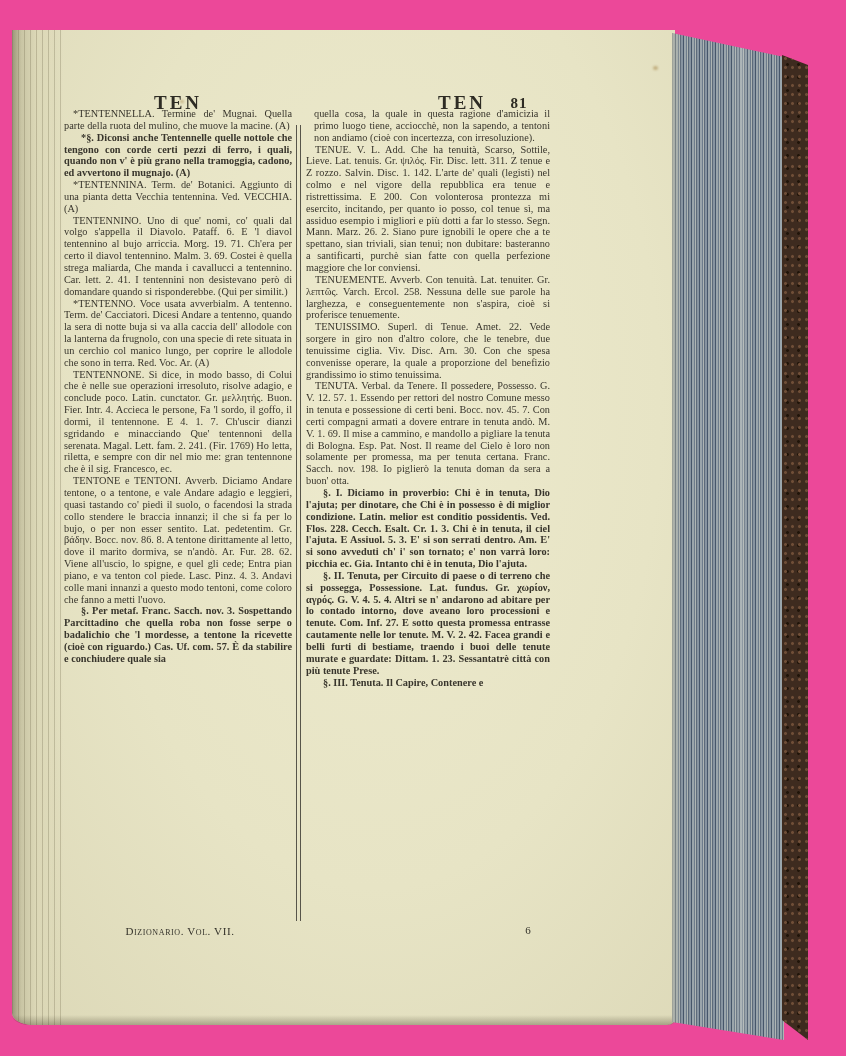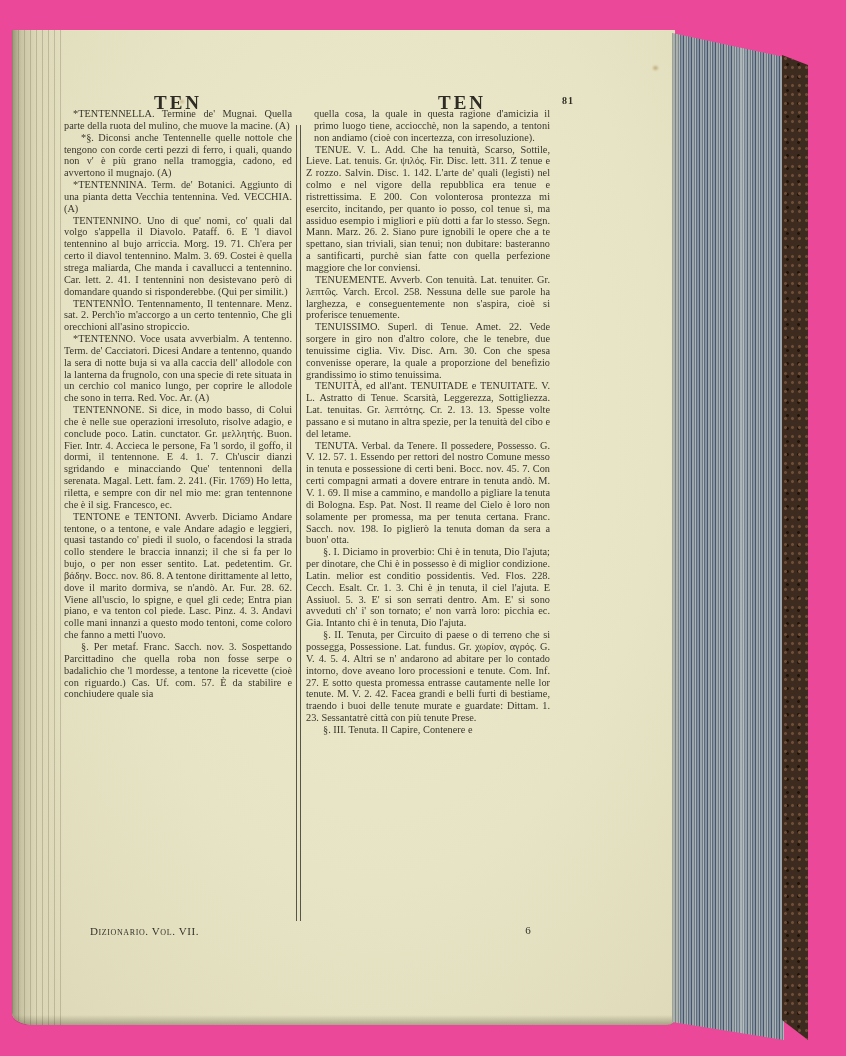--- a/index.html
+++ b/index.html
@@ -53,41 +53,41 @@
   .fox3{left:424px;top:560px;width:3px;height:3px;}
   
   .running-head{
     position:absolute;top:92px;height:22px;
     font-size:19px;font-weight:bold;letter-spacing:3px;
     color:#2e2c24;text-align:center;
   }
   .head-left{left:64px;width:228px;}
   .head-right{left:340px;width:244px;}
   .folio{
-    position:absolute;left:548px;top:95px;width:40px;
-    font-size:10px;color:#2e2c24;text-align:center;letter-spacing:1px;font-weight:bold;
+    position:absolute;left:499px;top:95px;width:40px;
+    font-size:15px;color:#2e2c24;text-align:center;letter-spacing:1px;font-weight:bold;
   }
   .column{
     position:absolute;top:108px;
     font-size:10.3px;line-height:11.85px;color:#38352c;
     text-align:justify;
   }
   .col-left{left:64px;width:228px;}
   .col-right{left:306px;width:244px;}
   .divider{
     position:absolute;left:296px;top:125px;width:3px;height:796px;
     border-left:1px solid #57554a;border-right:1px solid #57554a;
   }
   .para{margin:0;text-indent:9px;}
-  .para-quote{text-indent:17px;}
+  .para-quote{text-indent:17px;font-weight:bold;}
   .para-cont{text-indent:0;margin-left:8px;}
   .imprint{
     position:absolute;left:90px;top:925px;width:180px;
     font-variant:small-caps;font-size:11px;letter-spacing:.6px;
-    color:#34322a;text-align:left;
+    color:#34322a;text-align:center;
   }
   .signature{
     position:absolute;left:516px;top:924px;width:24px;
     font-size:11px;color:#34322a;text-align:center;
   }
 </style>
 </head>
 <body>
 
 <div id="screenshot">
@@ -104,33 +104,31 @@
 
   <div class="running-head head-left">TEN</div>
   <div class="running-head head-right">TEN</div>
   <div class="folio">81</div>
 
   <div class="column col-left">
       <p class="para">*TENTENNELLA. Termine de' Mugnai. Quella parte della ruota del mulino, che muove la macine. (A)</p>
       <p class="para para-quote">*§. Diconsi anche Tentennelle quelle nottole che tengono con corde certi pezzi di ferro, i quali, quando non v' è più grano nella tramoggia, cadono, ed avvertono il mugnajo. (A)</p>
       <p class="para">*TENTENNINA. Term. de' Botanici. Aggiunto di una pianta detta Vecchia tentennina. Ved. VECCHIA. (A)</p>
       <p class="para">TENTENNINO. Uno di que' nomi, co' quali dal volgo s'appella il Diavolo. Pataff. 6. E 'l diavol tentennino al bujo arriccia. Morg. 19. 71. Ch'era per certo il diavol tentennino. Malm. 3. 69. Costei è quella strega maliarda, Che manda i cavallucci a tentennino. Car. lett. 2. 41. I tentennini non desistevano però di domandare quando si risponderebbe. (Qui per similit.)</p>
-      <p class="para">TENTENNÌO. Tentennamento, Il tentennare. Menz. sat. 2. Perch'io m'accorgo a un certo tentennìo, Che gli orecchioni all'asino stropiccio.</p>
       <p class="para">*TENTENNO. Voce usata avverbialm. A tentenno. Term. de' Cacciatori. Dicesi Andare a tentenno, quando la sera di notte buja si va alla caccia dell' allodole con la lanterna da frugnolo, con una specie di rete situata in un cerchio col manico lungo, per coprire le allodole che sono in terra. Red. Voc. Ar. (A)</p>
       <p class="para">TENTENNONE. Si dice, in modo basso, di Colui che è nelle sue operazioni irresoluto, risolve adagio, e conclude poco. Latin. cunctator. Gr. μελλητής. Buon. Fier. Intr. 4. Accieca le persone, Fa 'l sordo, il goffo, il dormi, il tentennone. E 4. 1. 7. Ch'uscir dianzi sgridando e minacciando Que' tentennoni della serenata. Magal. Lett. fam. 2. 241. (Fir. 1769) Ho letta, riletta, e sempre con dir nel mio me: gran tentennone che è il sig. Francesco, ec.</p>
       <p class="para">TENTONE e TENTONI. Avverb. Diciamo Andare tentone, o a tentone, e vale Andare adagio e leggieri, quasi tastando co' piedi il suolo, o facendosi la strada collo stendere le braccia innanzi; il che si fa per lo bujo, o per non esser sentito. Lat. pedetentim. Gr. βάδην. Bocc. nov. 86. 8. A tentone dirittamente al letto, dove il marito dormiva, se n'andò. Ar. Fur. 28. 62. Viene all'uscio, lo spigne, e quel gli cede; Entra pian piano, e va tenton col piede. Lasc. Pinz. 4. 3. Andavi colle mani innanzi a questo modo tentoni, come coloro che fanno a metti l'uovo.</p>
       <p class="para para-quote">§. Per metaf. Franc. Sacch. nov. 3. Sospettando Parcittadino che quella roba non fosse serpe o badalichio che 'l mordesse, a tentone la ricevette (cioè con riguardo.) Cas. Uf. com. 57. È da stabilire e conchiudere quale sia</p>
     </div>
   <div class="divider"></div>
   <div class="column col-right">
       <p class="para para-cont">quella cosa, la quale in questa ragione d'amicizia il primo luogo tiene, acciocchè, non la sapendo, a tentoni non andiamo (cioè con incertezza, con irresoluzione).</p>
       <p class="para">TENUE. V. L. Add. Che ha tenuità, Scarso, Sottile, Lieve. Lat. tenuis. Gr. ψιλός. Fir. Disc. lett. 311. Z tenue e Z rozzo. Salvin. Disc. 1. 142. L'arte de' quali (legisti) nel colmo e nel vigore della repubblica era tenue e ristrettissima. E 200. Con volonterosa prontezza mi esercito, incitando, per quanto io posso, col tenue sì, ma assiduo esempio i migliori e più dotti a far lo stesso. Segn. Mann. Marz. 26. 2. Siano pure ignobili le opere che a te spettano, sian triviali, sian tenui; non dubitare: basteranno a santificarti, purchè sian fatte con quella perfezione maggiore che lor conviensi.</p>
       <p class="para">TENUEMENTE. Avverb. Con tenuità. Lat. tenuiter. Gr. λεπτῶς. Varch. Ercol. 258. Nessuna delle sue parole ha larghezza, e conseguentemente non s'aspira, cioè si proferisce tenuemente.</p>
       <p class="para">TENUISSIMO. Superl. di Tenue. Amet. 22. Vede sorgere in giro non d'altro colore, che le tenebre, due tenuissime ciglia. Viv. Disc. Arn. 30. Con che spesa convenisse operare, la quale a proporzione del benefizio grandissimo io stimo tenuissima.</p>
-      <p class="para">TENUITÀ, ed all'ant. TENUITADE e TENUITATE. V. L. Astratto di Tenue. Scarsità, Leggerezza, Sottigliezza. Lat. tenuitas. Gr. λεπτότης. Cr. 2. 13. 13. Spesse volte passano e si mutano in altra spezie, per la tenuità del cibo e del letame.</p>
       <p class="para">TENUTA. Verbal. da Tenere. Il possedere, Possesso. G. V. 12. 57. 1. Essendo per rettori del nostro Comune messo in tenuta e possessione di certi beni. Bocc. nov. 45. 7. Con certi compagni armati a dovere entrare in tenuta andò. M. V. 1. 69. Il mise a cammino, e mandollo a pigliare la tenuta di Bologna. Esp. Pat. Nost. Il reame del Cielo è loro non solamente per promessa, ma per tenuta certana. Franc. Sacch. nov. 198. Io piglierò la tenuta doman da sera a buon' otta.</p>
       <p class="para para-quote">§. I. Diciamo in proverbio: Chi è in tenuta, Dio l'ajuta; per dinotare, che Chi è in possesso è di miglior condizione. Latin. melior est conditio possidentis. Ved. Flos. 228. Cecch. Esalt. Cr. 1. 3. Chi è in tenuta, il ciel l'ajuta. E Assiuol. 5. 3. E' si son serrati dentro. Am. E' si sono avveduti ch' i' son tornato; e' non varrà loro: picchia ec. Gia. Intanto chi è in tenuta, Dio l'ajuta.</p>
       <p class="para para-quote">§. II. Tenuta, per Circuito di paese o di terreno che si possegga, Possessione. Lat. fundus. Gr. χωρίον, αγρός. G. V. 4. 5. 4. Altri se n' andarono ad abitare per lo contado intorno, dove aveano loro processioni e tenute. Com. Inf. 27. E sotto questa promessa entrasse cautamente nelle lor tenute. M. V. 2. 42. Facea grandi e belli furti di bestiame, traendo i buoi delle tenute murate e guardate: Dittam. 1. 23. Sessantatrè città con più tenute Prese.</p>
       <p class="para para-quote">§. III. Tenuta. Il Capire, Contenere e</p>
     </div>
 
   <div class="imprint">Dizionario. Vol. VII.</div>
   <div class="signature">6</div>
 
   <div class="fore-edge"></div>

